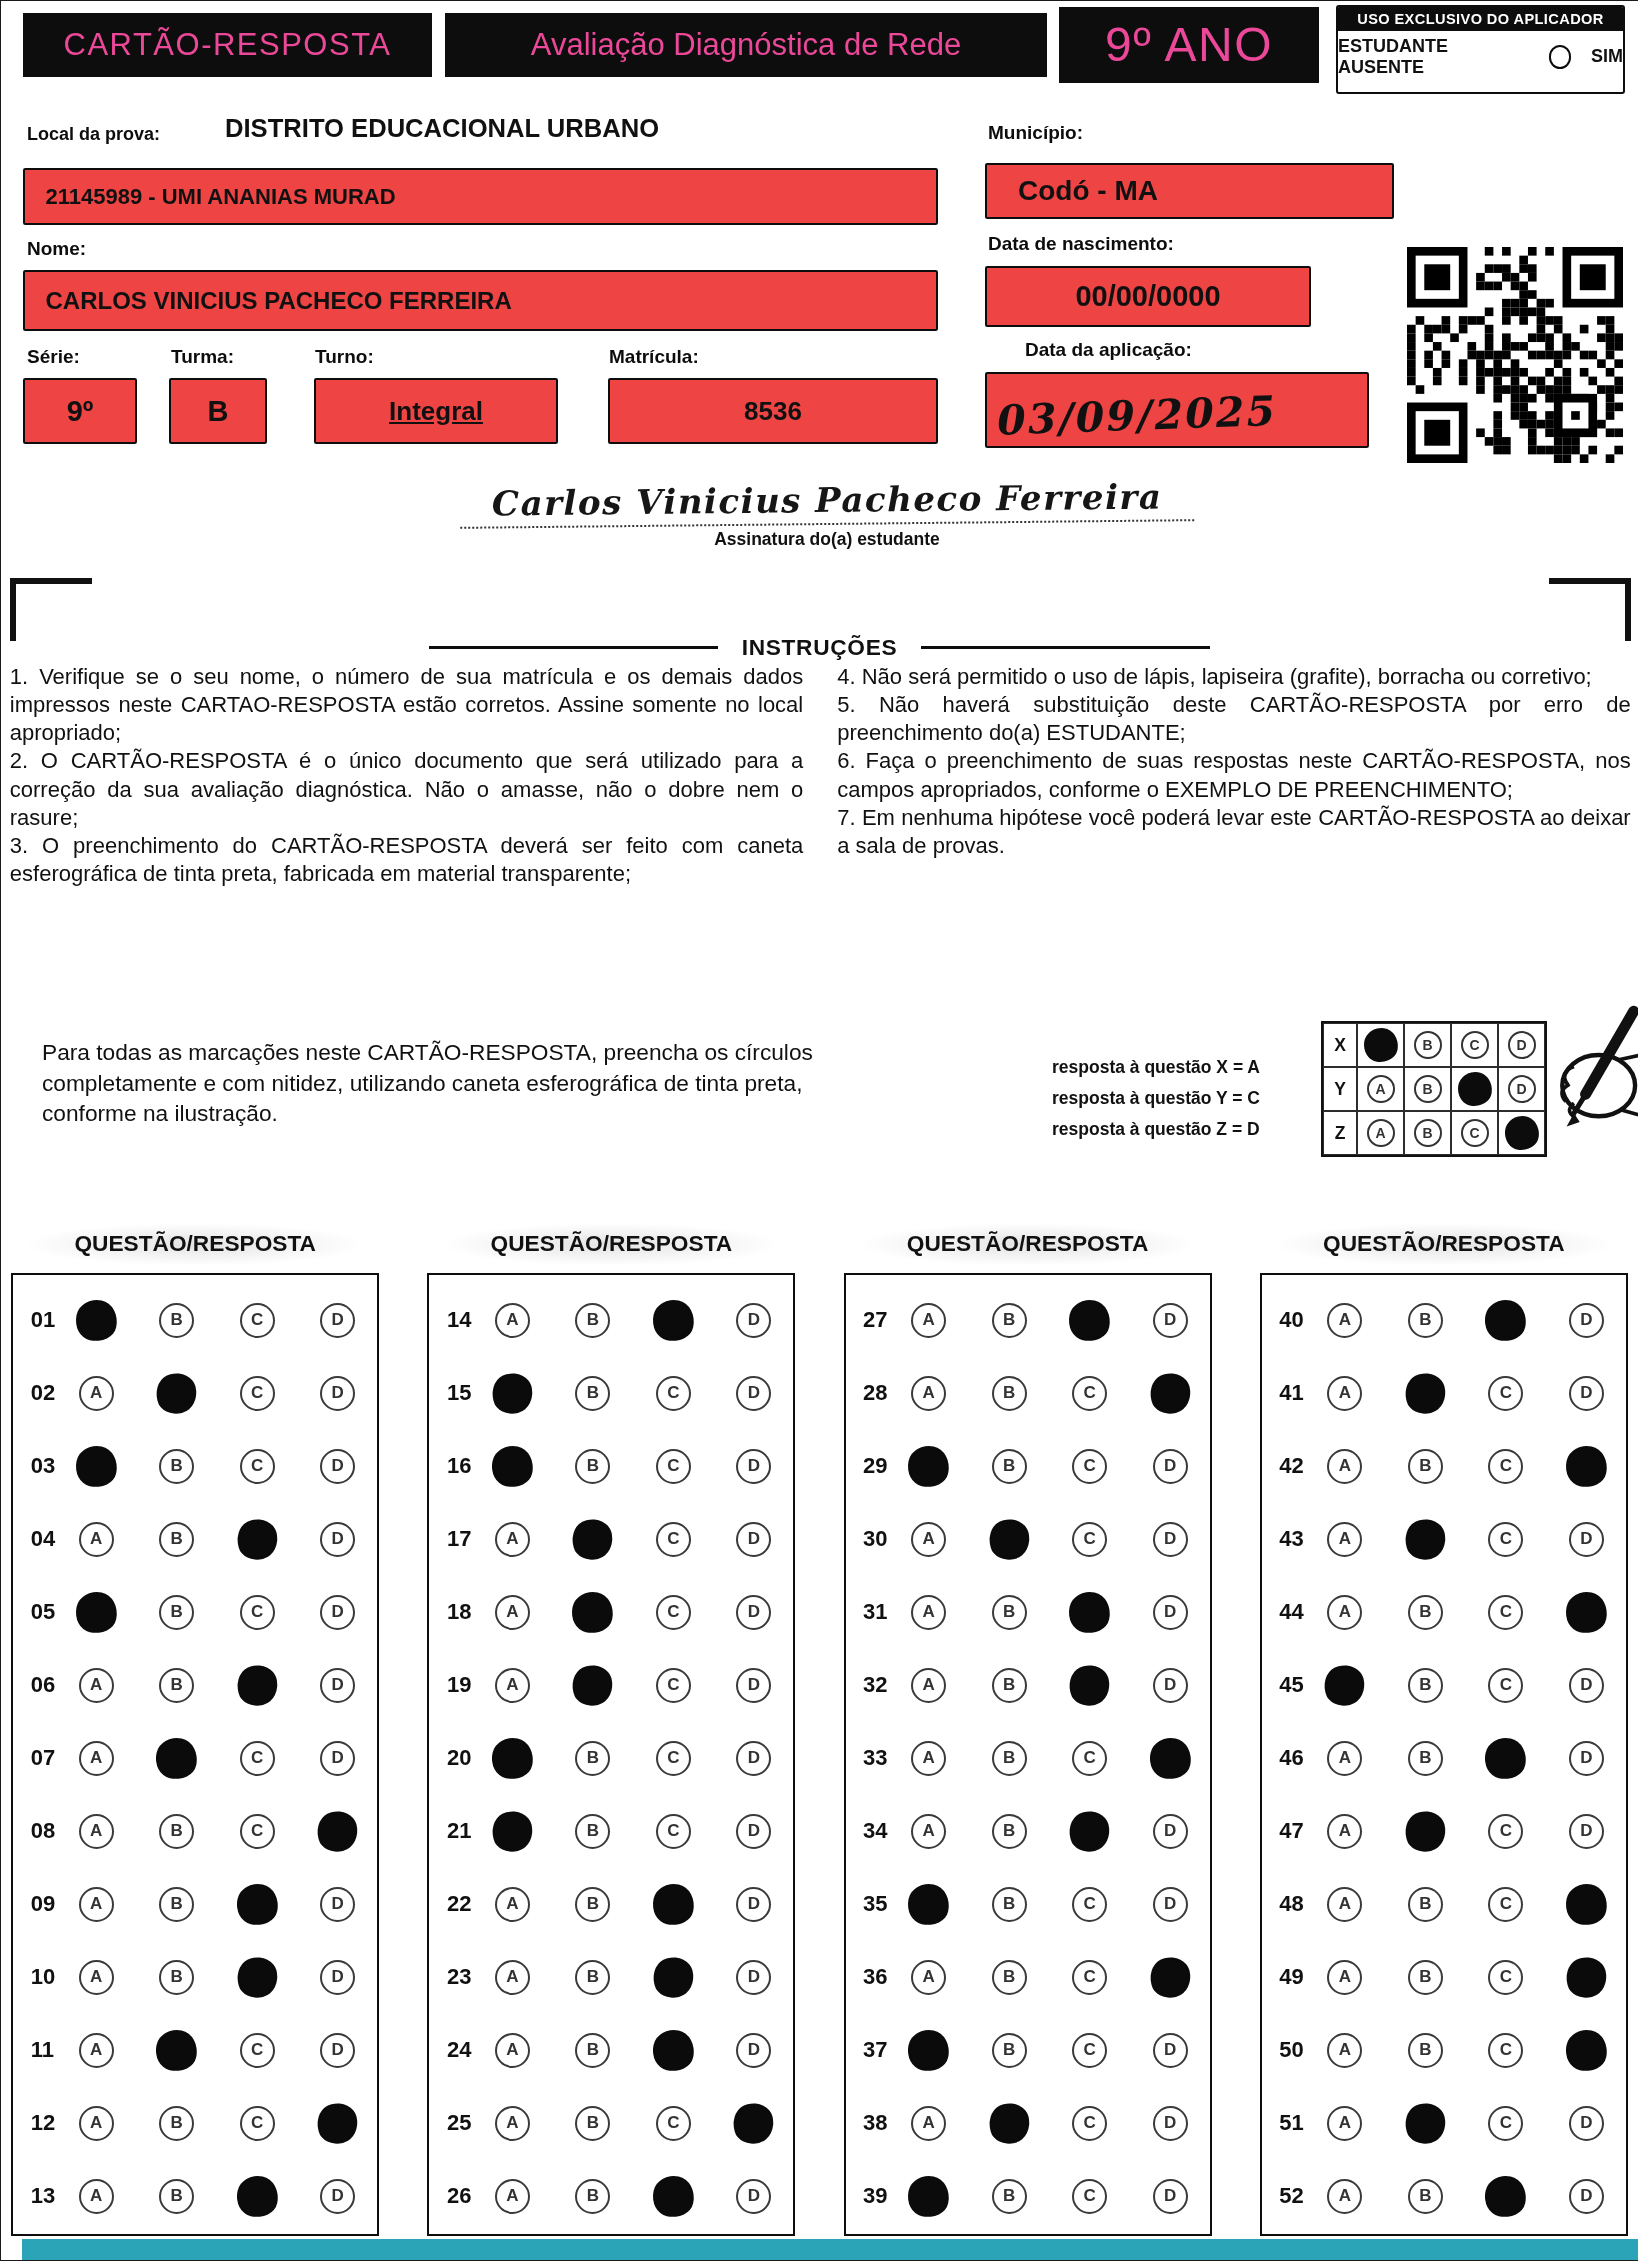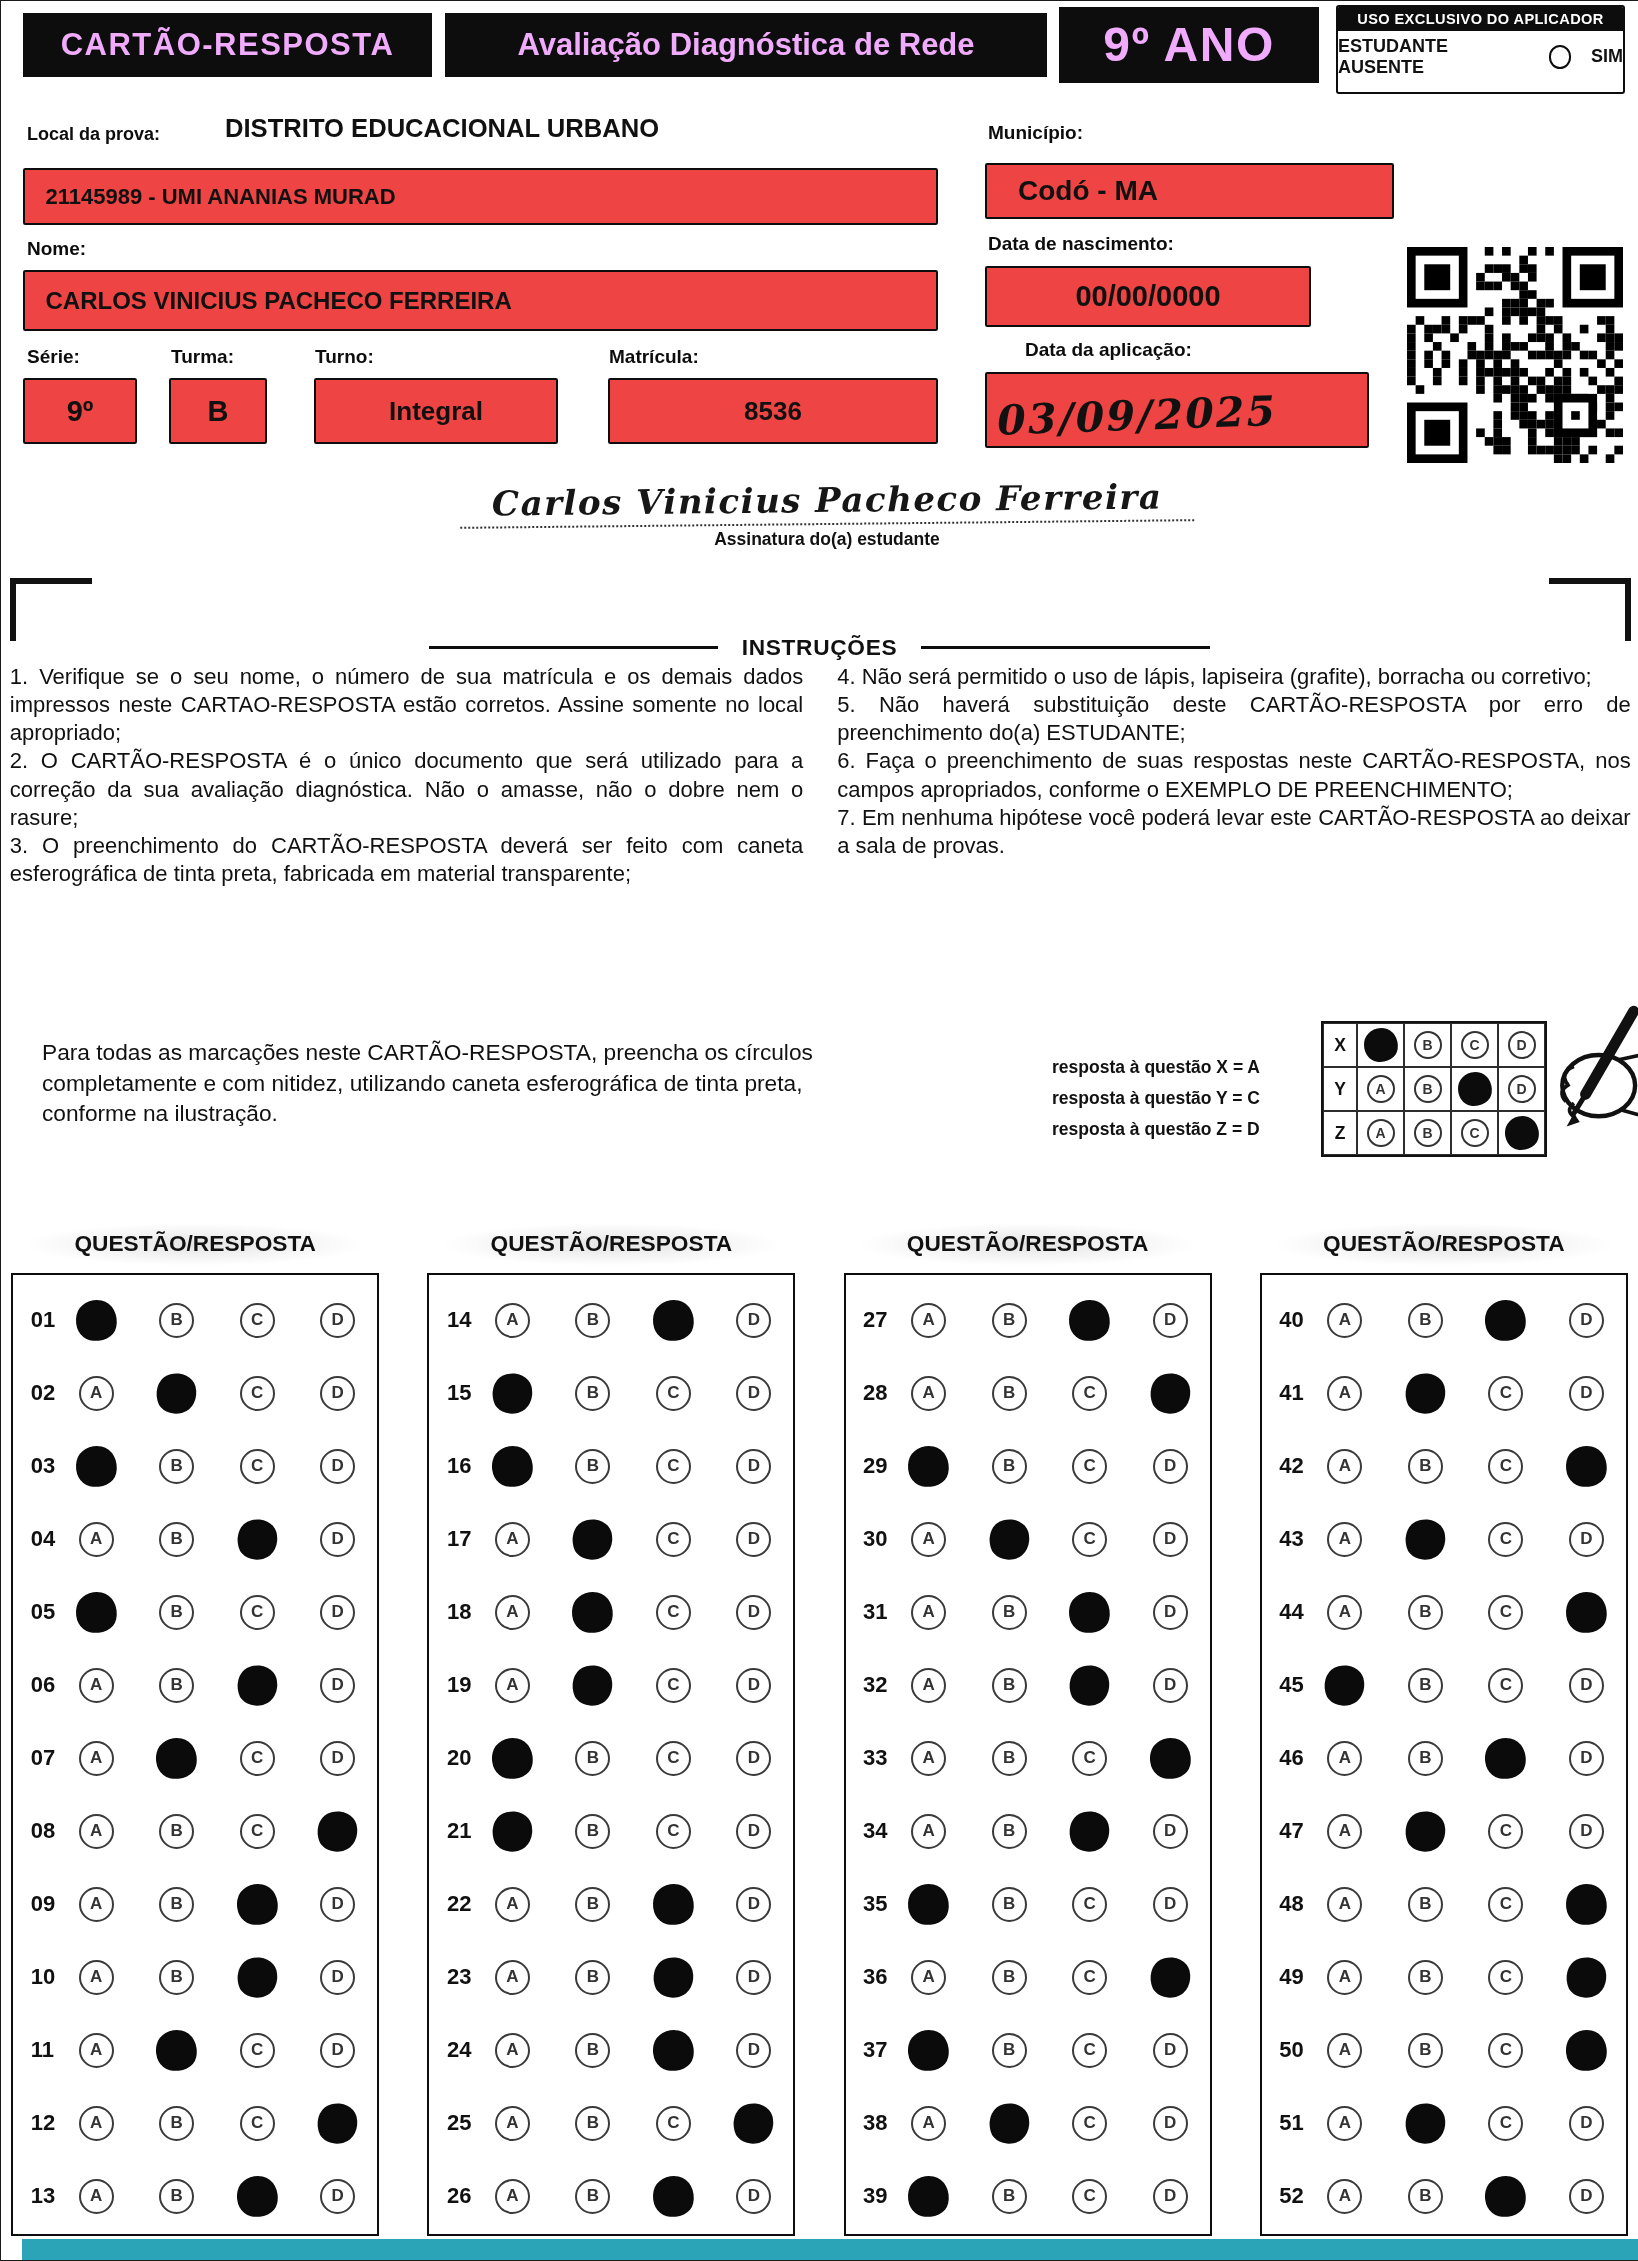--- a/index.html
+++ b/index.html
@@ -4,22 +4,22 @@
 <style>
   * { margin:0; padding:0; box-sizing:border-box; }
   html,body { background:#9a9a9a; }
   .sheet {
     position:relative; width:1639px; height:2261px; margin:0 auto;
     background:#ffffff; color:#111;
     font-family:"Liberation Sans", sans-serif;
     border:1.5px solid #1a1a1a; overflow:hidden;
   }
   .blackbox {
-    position:absolute; background:#0d0d0d; color:#f0abfc;
-    display:flex; align-items:center; justify-content:center; font-weight:bold;
+    position:absolute; background:#0d0d0d; color:#ec4899;
+    display:flex; align-items:center; justify-content:center; font-weight:normal;
   }
   .bb-card   { left:22px;  top:11.7px; width:409px; height:64px; font-size:31px; letter-spacing:1.5px; }
   .bb-exam   { left:444px; top:11.7px; width:602px; height:64px; font-size:31px; }
   .bb-grade  { left:1058px; top:5.8px; width:260px; height:76px; font-size:48px; letter-spacing:1.5px; }
 
   .applicator { position:absolute; left:1335px; top:4.4px; width:289px; height:89px; border:2.2px solid #0d0d0d; border-radius:2.9px; overflow:hidden; }
   .applicator-head { background:#0d0d0d; color:#fff; font-weight:bold; font-size:14.6px; text-align:center; padding:3.7px 0 4.4px; letter-spacing:0.4px; }
   .applicator-body { display:flex; align-items:center; justify-content:center; gap:20px; height:51px; font-weight:bold; font-size:18px; }
   .absent-circle { width:23.4px; height:23.4px; border:2.2px solid #0d0d0d; border-radius:50%; background:#fff; }
 
@@ -27,21 +27,21 @@
   .bigvalue { position:absolute; font-weight:bold; }
 
   .fieldbox { position:absolute; border:2.2px solid #0d0d0d; border-radius:2.2px; display:flex; align-items:center; font-weight:bold; background:#ef4444; }
 
   .fb-school      { left:22px;   top:167px; width:915px; height:57px;  font-size:22px; padding-left:20.5px; }
   .fb-municipio   { left:984px; top:162px; width:409px;  height:56px;  font-size:28px; padding-left:31px; }
   .fb-nome        { left:22px;   top:269px; width:915px; height:61px;  font-size:24px; padding-left:20.5px; }
   .fb-nascimento  { left:984px; top:265px; width:326px;  height:61px;  font-size:29px; justify-content:center; }
   .fb-serie       { left:22px;   top:377px; width:114px;  height:66px;  font-size:29px; justify-content:center; }
   .fb-turma       { left:168px;  top:377px; width:98px;  height:66px;  font-size:29px; justify-content:center; }
-  .fb-turno       { left:313px;  top:377px; width:244px;  height:66px;  font-size:26px; justify-content:center; }
+  .fb-turno       { left:313px;  top:377px; width:244px;  height:66px;  font-size:26px; justify-content:center;text-decoration:underline; }
   .fb-matricula   { left:607px;  top:377px; width:330px;  height:66px;  font-size:26px; justify-content:center; }
   .fb-aplicacao   { left:984px; top:371px; width:384px;  height:76px; padding-left:10.2px; overflow:visible; }
 
   .lab-local      { left:26px;   top:123px; font-size:18px; }
   .val-local      { left:224px;  top:113px; font-size:25.6px; }
   .lab-municipio  { left:987px; top:121px; }
   .lab-nome       { left:26px;   top:237px; }
   .lab-nascimento { left:987px; top:232px; }
   .lab-serie      { left:26px;   top:345px; }
   .lab-turma      { left:170px;  top:345px; }

